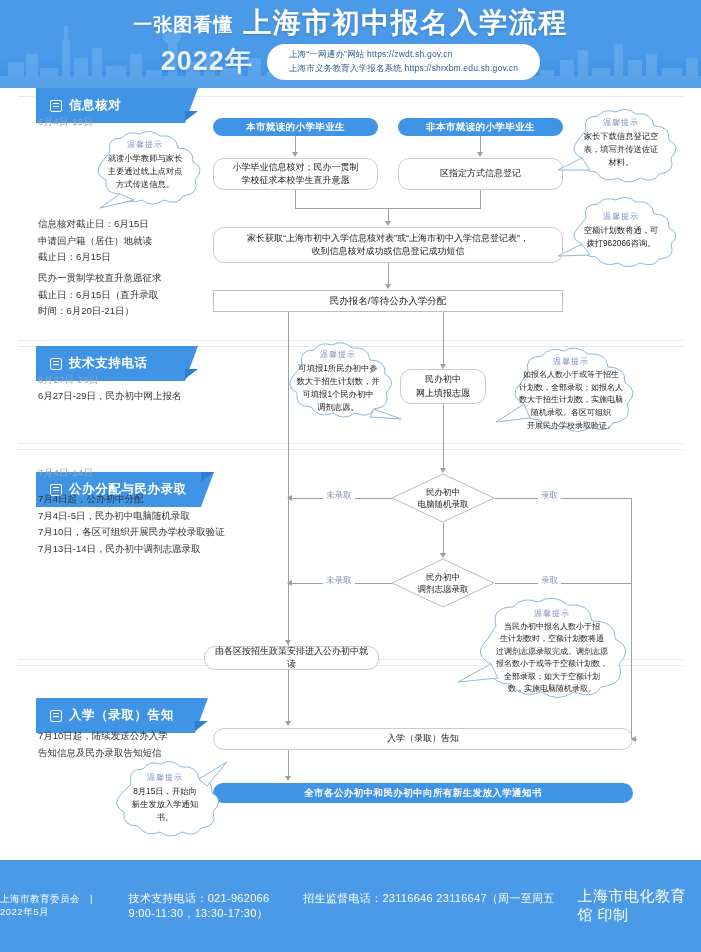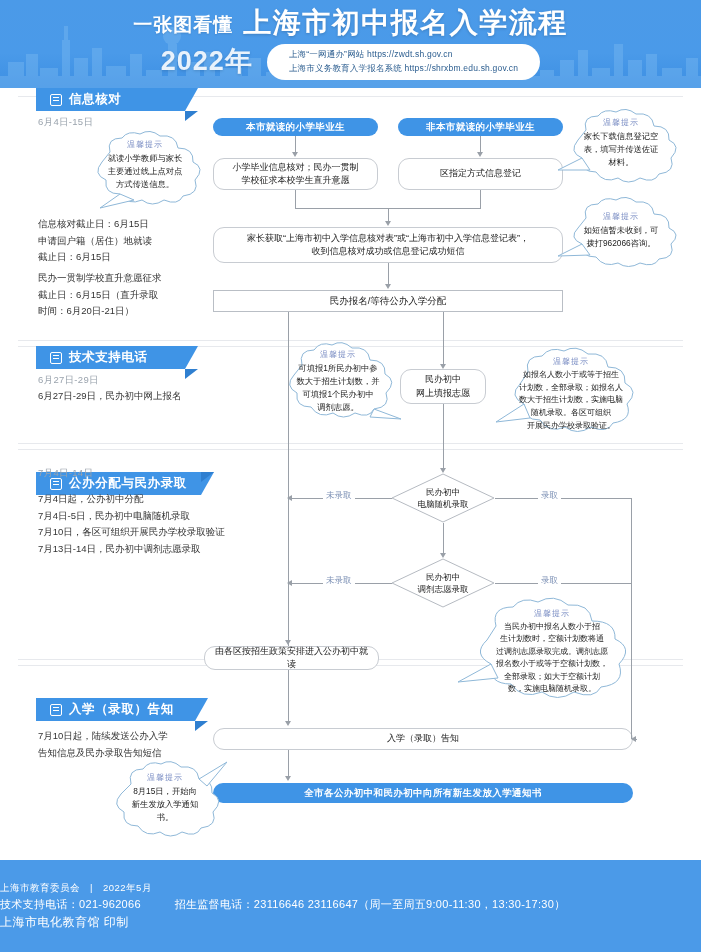--- a/index.html
+++ b/index.html
@@ -55,21 +55,21 @@
   .url-line { font-size:8.5px; color:#2b5d8f; white-space:nowrap; letter-spacing:.2px; }
 
   
   .canvas { position:relative; width:665px; height:768px; }
 
   
   .rule { position:absolute; left:0; width:665px; height:1px; background:#e7e9ed; }
 
   
   .banner {
-    position:absolute; height:23px; color:#fff;
+    position:absolute; height:35px; color:#fff;
     background:#3f94e6;
     display:flex; align-items:center; padding:0 26px 0 14px;
     font-size:12.5px; font-weight:bold; letter-spacing:.6px;
     clip-path: polygon(0 0, 100% 0, calc(100% - 13px) 100%, 0 100%);
   }
   .banner .tag-ico {
     width:12px;height:12px;border:1.4px solid #fff;border-radius:2px;
     margin-right:7px; position:relative; flex:none;
   }
   .banner .tag-ico::after{
@@ -127,25 +127,25 @@
   .cloud .c-title { font-size:8px; color:#7b8ec4; letter-spacing:1px; margin-bottom:2px; }
   .cloud .c-text {
     font-size:8.3px; color:#222; line-height:1.58; text-align:center;
     padding:0 13px; white-space:pre-line;
   }
 
   
   .footer {
     position:absolute; left:0; bottom:0; width:701px; height:92px;
     background:#4b9ae8; color:#fff;
-    display:flex; flex-direction:column; justify-content:center; gap:2px;
+    display:flex; flex-direction:row; align-items:center; justify-content:center; gap:11px;
   }
   .f1 { font-size:9.5px; letter-spacing:.5px; }
   .f2 { font-size:11px; letter-spacing:.3px; }
-  .f3 { font-size:12px; letter-spacing:.5px; }
+  .f3 { font-size:15px; letter-spacing:.5px; }
 </style>
 </head>
 <body>
 
 <div class="page">
 
   <div class="header">
     <svg class="skyline" viewBox="0 0 701 78" preserveAspectRatio="none">
       <g fill="#7ebcf2">
         <rect x="8" y="52" width="16" height="26"></rect>
@@ -363,21 +363,21 @@
 
     <div class="cloud" style="left:538px; top:108px; width:130px; height:76px;">
       <svg width="130" height="76" viewBox="0 0 130 76">
         <path d="M30 22 Q26 8 42 8 Q48 0 60 4 Q70 -2 80 6 Q96 4 98 18 Q114 18 113 32
                  Q126 38 115 48 Q120 62 103 63 Q98 72 84 67 Q72 74 62 67 Q48 72 40 61
                  Q24 61 26 48 Q12 42 22 32 Z" fill="#fff" stroke="#8fb8d8" stroke-width="1"></path>
         <path d="M26 48 L2 60 L34 59 Z" fill="#fff" stroke="#8fb8d8" stroke-width="1"></path>
       </svg>
       <div class="c-inner" style="padding-top:15px;">
         <div class="c-title">温馨提示</div>
-        <div class="c-text">如短信暂未收到，可
+        <div class="c-text">空额计划数将通，可
 拨打962066咨询。</div>
       </div>
     </div>
 
     <div class="cloud" style="left:256px; top:253px; width:128px; height:84px;">
       <svg width="128" height="84" viewBox="0 0 128 84">
         <path d="M28 24 Q24 9 40 9 Q46 0 58 4 Q68 -2 78 7 Q94 5 96 19 Q112 19 111 33
                  Q124 40 112 52 Q117 66 100 68 Q95 78 81 72 Q69 80 59 72 Q45 78 37 66
                  Q21 66 23 52 Q10 45 20 34 Z" fill="#fff" stroke="#8fb8d8" stroke-width="1"></path>
         <path d="M100 68 L127 78 L96 76 Z" fill="#fff" stroke="#8fb8d8" stroke-width="1"></path>

